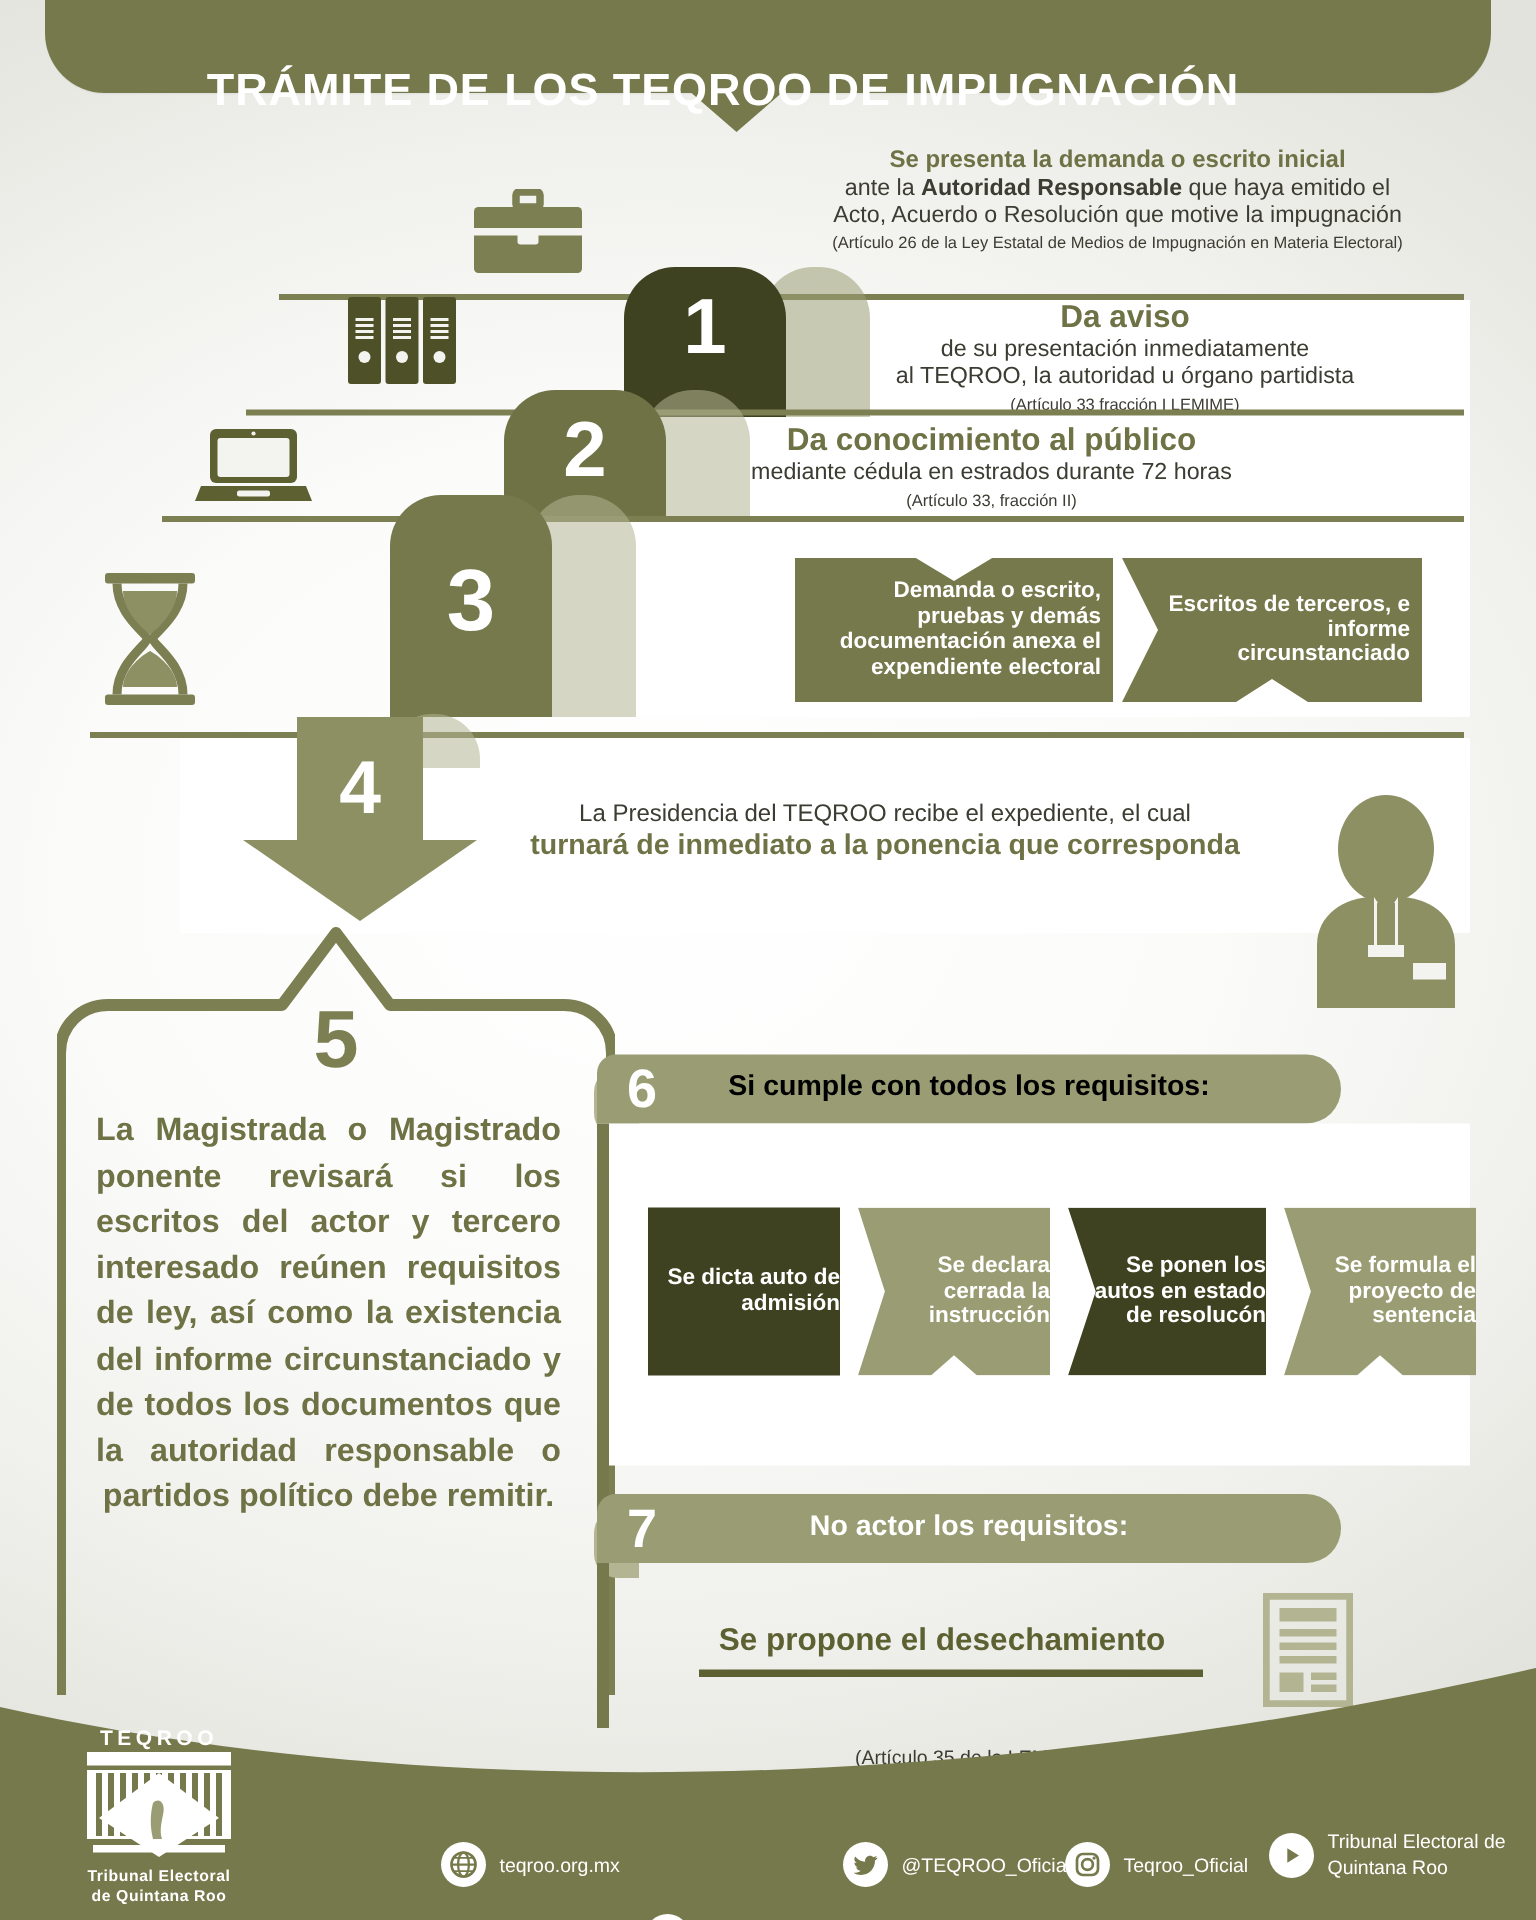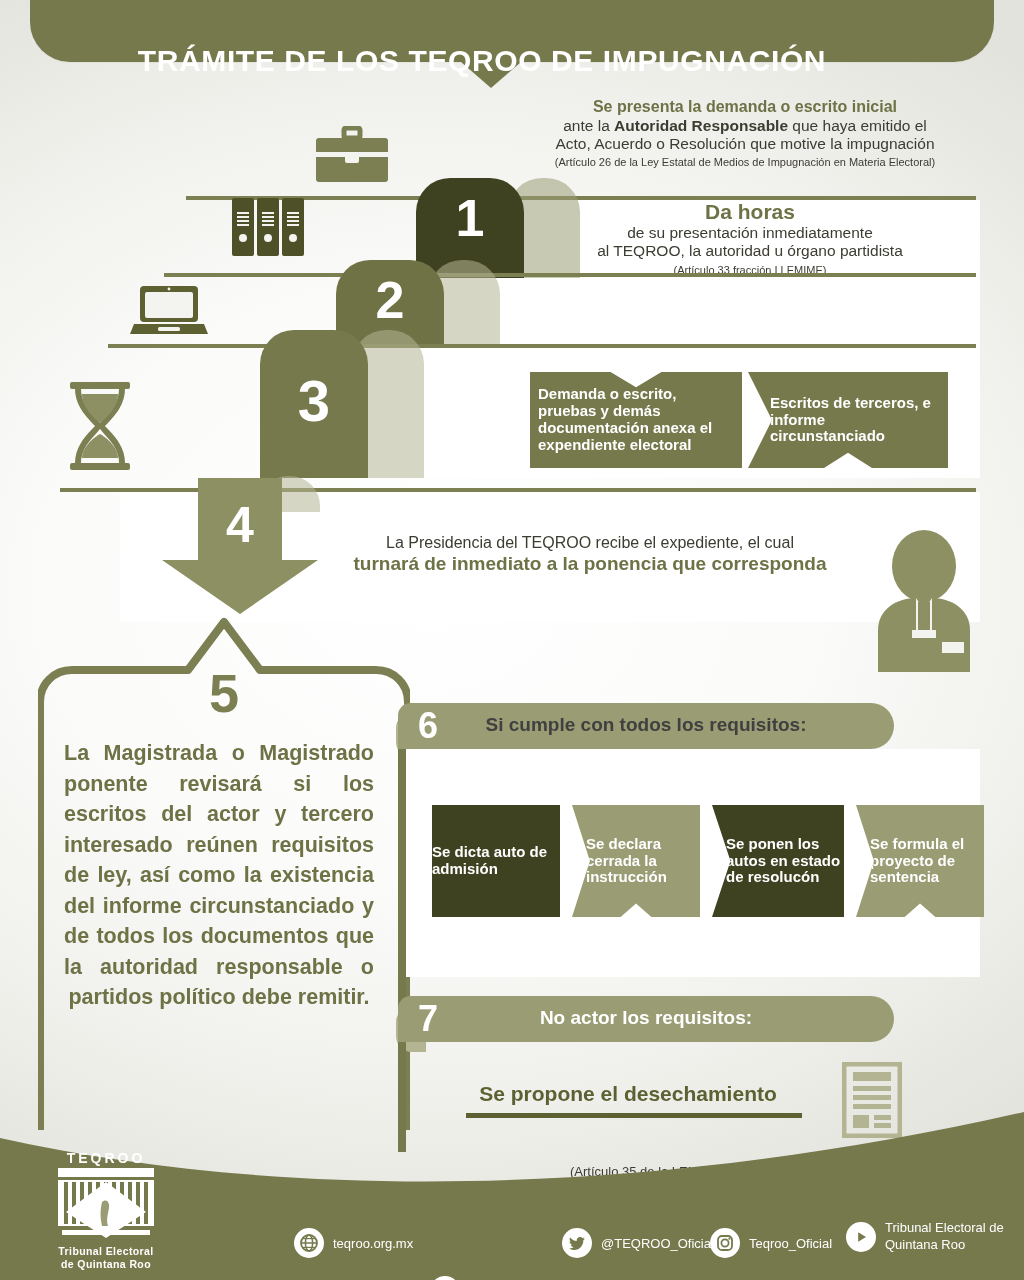--- a/index.html
+++ b/index.html
@@ -53,21 +53,21 @@
   .panel-txt{
     position:absolute;text-align:center;color:#3c3c32;line-height:1.16;
   }
   .panel-txt .hl{color:#6e7245;font-weight:bold;}
   .panel-txt .bold{font-weight:bold;color:#3c3c32;}
   .panel-txt .art{font-size:11px;color:#3c3c32;display:block;margin-top:4px;}
 
   
   .chev{
     position:absolute;color:#fff;font-weight:bold;font-size:15px;line-height:1.12;
-    display:flex;align-items:center;justify-content:center;text-align:left;
+    display:flex;align-items:center;justify-content:center;text-align:right;
   }
 
   
   .icon{position:absolute;}
 
   
   .bracket{position:absolute;}
   .social{
     position:absolute;display:flex;align-items:center;gap:9px;
     color:#ffffff;font-size:13px;white-space:nowrap;
@@ -133,40 +133,45 @@
           <rect x="59" y="20" width="12" height="2"></rect>
         <rect x="59" y="24" width="12" height="2"></rect>
           <rect x="59" y="28" width="12" height="2"></rect>
         <circle cx="15" cy="42" r="4"></circle>
           <circle cx="40" cy="42" r="4"></circle>
           <circle cx="65" cy="42" r="4"></circle>
       </g>
     </svg>
   </div>
   <div class="panel-txt" style="left:520px;top:200px;width:460px;font-size:15.5px;">
-    <span class="hl" style="font-size:21px;">Da horas</span><br>
+    <span class="hl" style="font-size:21px;">Da aviso</span><br>
     <span>de su presentación inmediatamente</span><br>
     <span>al TEQROO, la autoridad u órgano partidista</span>
     <span class="art">(Artículo 33 fracción I LEMIME)</span>
   </div>
 
   <div class="rule" style="left:164px;top:273px;width:812px;"></div>
   <div class="panel" style="left:342px;top:278px;width:638px;height:70px;"></div>
   <div class="ribbon-shadow" style="left:428px;top:260px;width:72px;height:88px;background:#b3b592;"></div>
   <div class="ribbon" style="left:336px;top:260px;width:108px;height:88px;background:#6e7245;">
     <span class="num">2</span>
   </div>
   <div class="icon" style="left:130px;top:282px;">
     <svg width="78" height="56" viewBox="0 0 78 56">
       <rect x="10" y="4" width="58" height="36" rx="4" fill="#5d6132"></rect>
       <rect x="15" y="10" width="48" height="26" rx="2" fill="#f3f3ef"></rect>
       <circle cx="39" cy="7" r="1.4" fill="#f3f3ef"></circle>
       <path d="M4 42 L74 42 L78 52 L0 52 Z" fill="#5d6132"></path>
       <rect x="28" y="45" width="22" height="4" rx="1.5" fill="#f3f3ef"></rect>
     </svg>
+  </div>
+  <div class="panel-txt" style="left:352px;top:282px;width:618px;font-size:15.5px;">
+    <span class="hl" style="font-size:21px;">Da conocimiento al público</span><br>
+    <span>mediante cédula en estrados durante 72 horas</span>
+    <span class="art">(Artículo 33, fracción II)</span>
   </div>
 
   <div class="rule" style="left:108px;top:344px;width:868px;"></div>
   <div class="panel" style="left:262px;top:348px;width:718px;height:130px;"></div>
   <div class="ribbon-shadow" style="left:352px;top:330px;width:72px;height:148px;background:#b3b592;"></div>
   <div class="ribbon" style="left:260px;top:330px;width:108px;height:148px;background:#76794b;">
     <span class="num" style="font-size:58px;padding-top:42px;">3</span>
   </div>
   <div class="icon" style="left:64px;top:380px;">
     <svg width="72" height="92" viewBox="0 0 72 92">
@@ -212,21 +217,21 @@
   <svg class="bracket" style="left:38px;top:612px;" width="372" height="520" viewBox="0 0 372 520">
     <path d="M2 518 L2 90 C2 72 16 58 34 58 L150 58 L186 10 L222 58 L338 58 C356 58 370 72 370 90 L370 518" fill="none" stroke="#7c7f52" stroke-width="8" stroke-linejoin="round"></path>
   </svg>
   <div style="position:absolute;left:38px;top:662px;width:372px;text-align:center;color:#7c7f52;font-weight:bold;font-size:54px;">5</div>
   <div style="position:absolute;left:64px;top:738px;width:310px;text-align:justify;text-align-last:center;
               color:#6e7245;font-weight:bold;font-size:21.5px;line-height:1.42;">La Magistrada o Magistrado ponente revisará si los escritos del actor y tercero interesado reúnen requisitos de ley, así como la existencia del informe circunstanciado y de todos los documentos que la autoridad responsable o partidos político debe remitir.</div>
 
   <div style="position:absolute;left:396px;top:712px;width:30px;height:46px;background:#b3b592;border-radius:16px 0 0 16px;"></div>
   <div style="position:absolute;left:398px;top:703px;width:496px;height:46px;background:#9a9d74;border-radius:14px 26px 26px 0;">
     <span style="position:absolute;left:20px;top:2px;color:#fff;font-weight:bold;font-size:36px;">6</span>
-    <span style="position:absolute;left:0;top:11px;width:496px;text-align:center;color:#404040;font-weight:bold;font-size:19px;">Si cumple con todos los requisitos:</span>
+    <span style="position:absolute;left:0;top:11px;width:496px;text-align:center;color:#000000;font-weight:bold;font-size:19px;">Si cumple con todos los requisitos:</span>
   </div>
   <div class="panel" style="left:398px;top:749px;width:582px;height:228px;"></div>
   <div style="position:absolute;left:398px;top:749px;width:8px;height:288px;background:#76794b;"></div>
 
   <div class="chev" style="left:432px;top:805px;width:128px;height:112px;background:#3f4220;">
     <span>Se dicta auto de admisión</span>
   </div>
   <div class="chev" style="left:572px;top:805px;width:128px;height:112px;background:#9a9d74;
        clip-path:polygon(0 0, 100% 0, 100% 100%, 62% 100%, 50% 88%, 38% 100%, 0 100%, 14% 50%);">
     <span style="padding-left:14px;">Se declara cerrada la instrucción</span>

